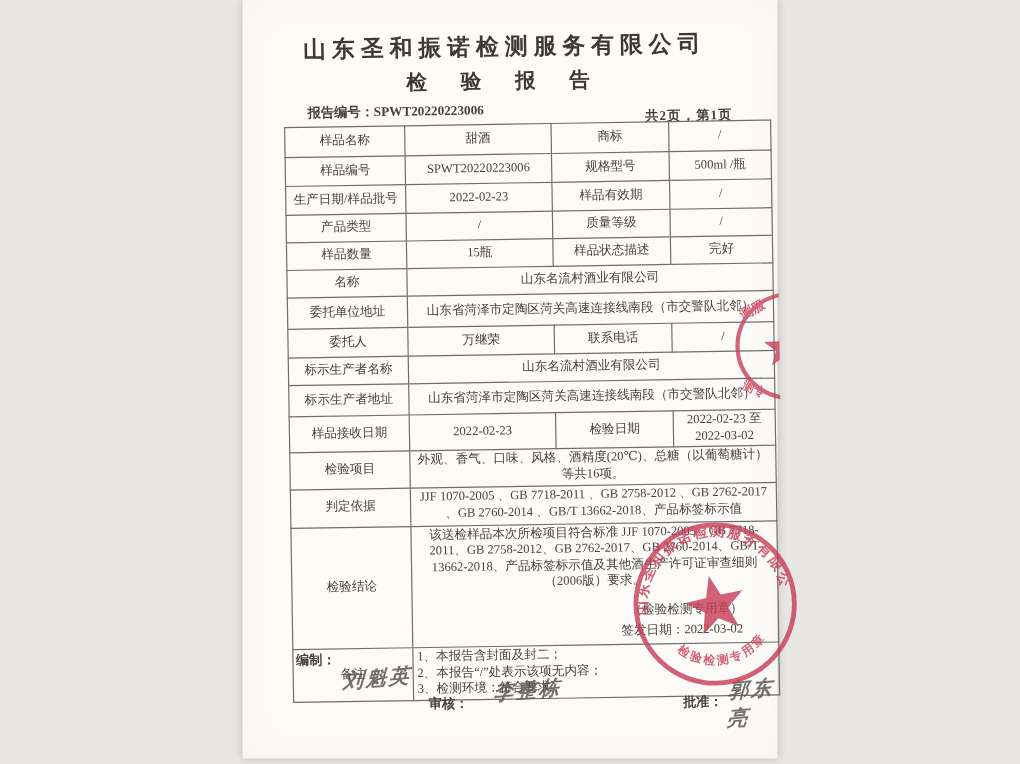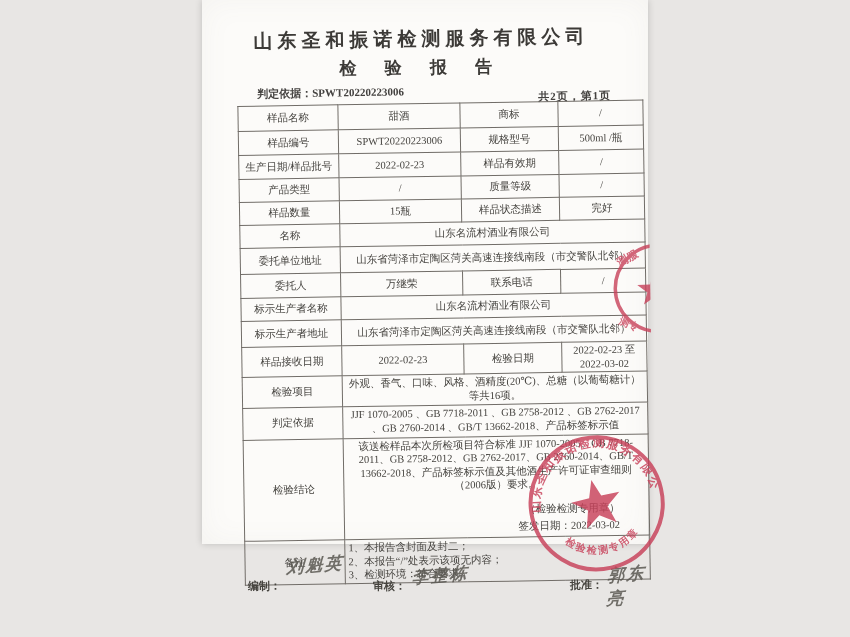--- a/index.html
+++ b/index.html
@@ -4,21 +4,21 @@
 <style>
   html,body{margin:0;padding:0;}
   body{
     width:850px;height:637px;overflow:hidden;
     background:#e8e6e4;
     font-family:"Liberation Serif","DejaVu Serif",serif;
     color:#413f3c;
     position:relative;
   }
   .page{
-    position:absolute;left:202px;top:0;width:446px;height:544px;
+    position:absolute;left:202px;top:0;width:446px;height:632px;
     background:#fcfbf9;
     box-shadow:0 0 7px rgba(0,0,0,.18), inset 0 0 30px rgba(120,115,105,.06);
   }
   .content{position:absolute;left:0;top:0;right:0;bottom:0;transform:rotate(-0.9deg);transform-origin:50% 50%;}
   .company-title{
     position:absolute;top:26px;left:0;width:100%;
     text-align:center;font-size:19px;font-weight:bold;letter-spacing:5px;color:#3c3a37;
   }
   .report-title{
     position:absolute;top:56px;left:0;width:100%;
@@ -53,21 +53,21 @@
   .edge-stamp svg{position:absolute;right:-52px;top:0;}
 </style>
 </head>
 <body>
 
 <div class="page">
   <div class="content">
 
     <div class="company-title">山东圣和振诺检测服务有限公司</div>
     <div class="report-title">检 验 报 告</div>
-    <div class="report-no"><span>判定依据：</span><span>SPWT20220223006</span></div>
+    <div class="report-no"><span>报告编号：</span><span>SPWT20220223006</span></div>
     <div class="page-info">共2页，第1页</div>
 
     <table class="report">
       <colgroup>
           <col style="width:100px">
           <col style="width:122px">
           <col style="width:98px">
           <col style="width:85px">
         </colgroup>
       <tbody>
@@ -151,24 +151,24 @@
         <td>备注</td>
         <td colspan="3" class="left">
           <div class="remark-line">1、本报告含封面及封二；</div>
           <div class="remark-line">2、本报告“/”处表示该项无内容；</div>
           <div class="remark-line">3、检测环境：符合要求。</div>
         </td>
       </tr>
     </tbody>
       </table>
 
-    <div class="footer-item" style="left:41px;top:576px;">编制：</div>
+    <div class="footer-item" style="left:41px;top:540px;">编制：</div>
     <div class="sig" style="left:80px;top:552px;">刘魁英</div>
 
-    <div class="footer-item" style="left:166px;top:578px;">审核：</div>
+    <div class="footer-item" style="left:151px;top:578px;">审核：</div>
     <div class="sig" style="left:205px;top:564px;">李整栋</div>
 
     <div class="footer-item" style="left:363px;top:580px;font-family:Liberation Mono, monospace;">批准：</div>
     <div class="sig" style="left:400px;top:566px;">郭东亮</div>
 
     <svg class="round-stamp" viewBox="0 0 152 152">
       <defs>
         <path id="arcTop" d="M 19,76 A 57,57 0 1 1 133,76"></path>
         <path id="arcBottom" d="M 29,95 A 51,51 0 0 0 123,95"></path>
       </defs>

